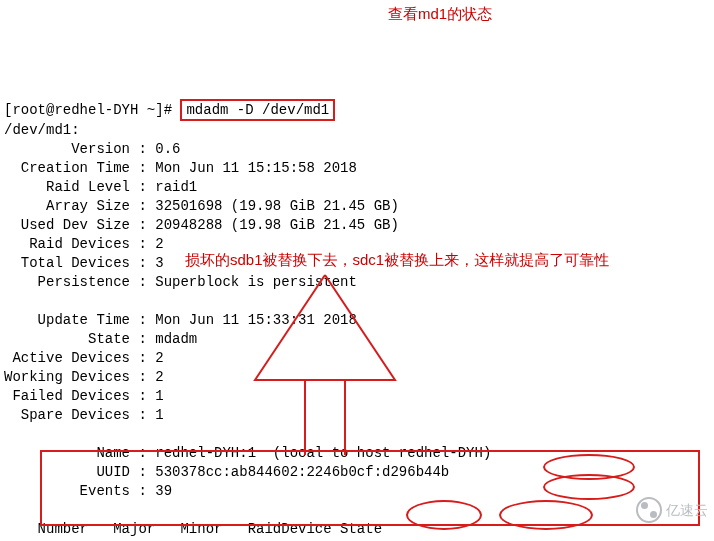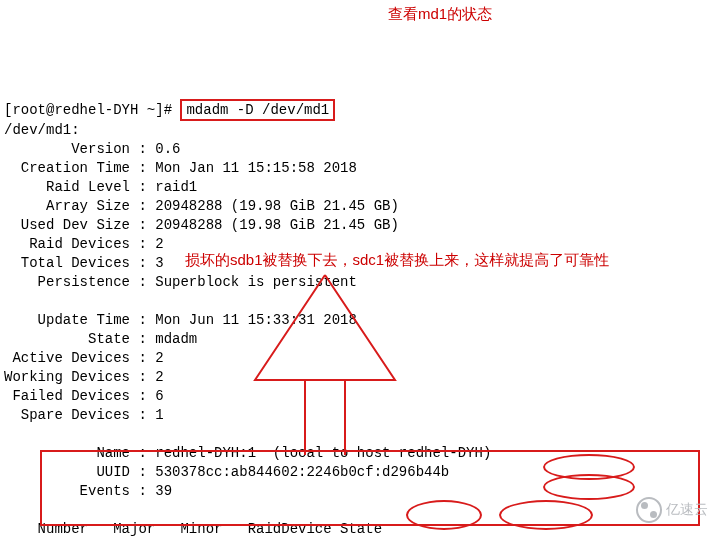--- a/index.html
+++ b/index.html
@@ -48,21 +48,21 @@
 
   
   .tri-svg { position:absolute; left:240px; top:270px; pointer-events:none; }
 
   
   .wm {
     position:absolute;
     right:6px; bottom:18px;
     display:flex; align-items:center;
     color:#b9bcc0;
-    font-family:Liberation Mono, monospace;
+    font-family:Liberation Sans, sans-serif;
     font-size:14px;
   }
   .wm-icon {
     width:22px;height:22px;border:2px solid #b9bcc0;border-radius:50%;
     display:flex;align-items:center;justify-content:center;margin-right:4px;
     position:relative;
   }
   .wm-icon::before,.wm-icon::after{
     content:"";width:7px;height:7px;background:#b9bcc0;border-radius:50%;
     position:absolute;
@@ -72,33 +72,33 @@
 </style>
 </head>
 <body>
 
 
 
 <div>
 <span><span>[root@redhel-DYH ~]# </span></span><span class="cmd-box"><span>mdadm -D /dev/md1</span></span>
 <span>/dev/md1:</span>
 <span>        Version : 0.6</span>
-<span>  Creation Time : Mon Jan 11 15:15:58 2018</span>
+<span>  Creation Time : Mon Jun 11 15:15:58 2018</span>
 <span>     Raid Level : raid1</span>
-<span>     Array Size : 20948288 (19.98 GiB 21.45 GB)</span>
+<span>     Array Size : 32501698 (19.98 GiB 21.45 GB)</span>
 <span>  Used Dev Size : 20948288 (19.98 GiB 21.45 GB)</span>
 <span>   Raid Devices : 2</span>
 <span>  Total Devices : 3</span>
 <span>    Persistence : Superblock is persistent</span>
 
 <span>    Update Time : Mon Jun 11 15:33:31 2018</span>
 <span>          State : mdadm</span>
 <span> Active Devices : 2</span>
 <span>Working Devices : 2</span>
-<span> Failed Devices : 6</span>
+<span> Failed Devices : 1</span>
 <span>  Spare Devices : 1</span>
 
 <span>           Name : redhel-DYH:1  (local to host redhel-DYH)</span>
 <span>           UUID : 530378cc:ab844602:2246b0cf:d296b44b</span>
 <span>         Events : 39</span>
 
 <span>    Number   Major   Minor   RaidDevice State</span>
 <span>       2       8       49        0      active sync   /dev/sdd1</span>
 
 

